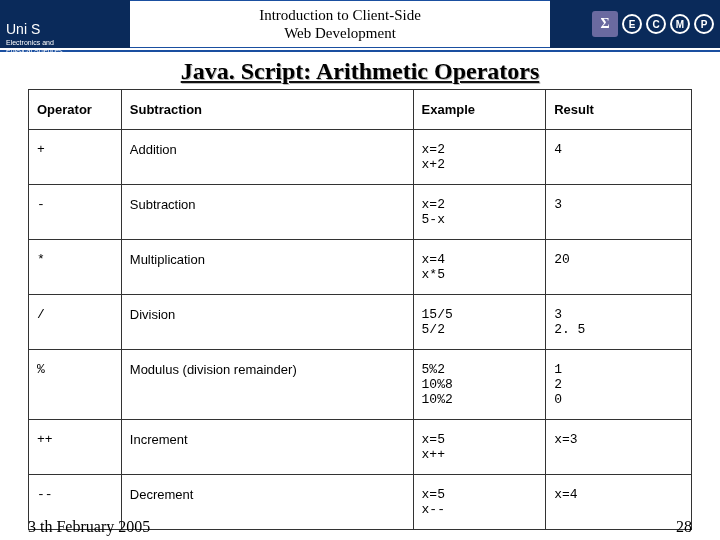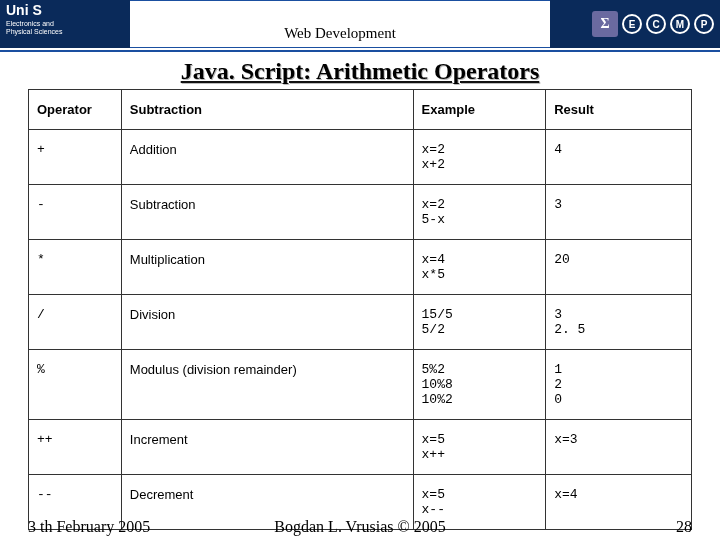--- a/index.html
+++ b/index.html
@@ -21,22 +21,23 @@
   .header-left {
     width: 130px;
     background: #0a2a5a;
     display: flex;
     flex-direction: column;
     color: #fff;
   }
   .unis-logo {
     font-family: Arial, sans-serif;
     font-size: 14px;
-    font-weight: bold;
+    font-weight: normal;
     padding: 2px 6px;
+    margin-top: 19px;
   }
   .dept {
     font-family: Arial, sans-serif;
     font-size: 7px;
     padding: 0 6px 2px 6px;
     line-height: 1.1;
   }
   .header-mid {
     flex: 1;
     background: #fff;
@@ -137,21 +138,21 @@
 <div class="header">
   <div class="header-left">
     <div class="unis-logo">Uni S</div>
     <div class="dept">
       <span>Electronics and</span><br>
       <span>Physical Sciences</span>
     </div>
   </div>
   <div class="header-mid">
     <div>
-      <br>
+      <span>Introduction to Client-Side</span><br>
       <span>Web Development</span>
     </div>
   </div>
   <div class="header-right">
     <div class="sigma-badge">Σ</div>
     <div class="letter-badge">E</div>
     <div class="letter-badge">C</div>
     <div class="letter-badge">M</div>
     <div class="letter-badge">P</div>
   </div>
@@ -230,15 +231,14 @@
         <td class="code">x=5
 x--</td>
         <td class="code">x=4</td>
       </tr>
     </tbody>
   </table>
 </div>
 
 <div class="footer">
   <div class="date">3 th February 2005</div>
-  <div class="copy">Bogdan L. Vrusias © 2005</div>
   <div class="page">28</div>
 </div>
 
 </body></html>

